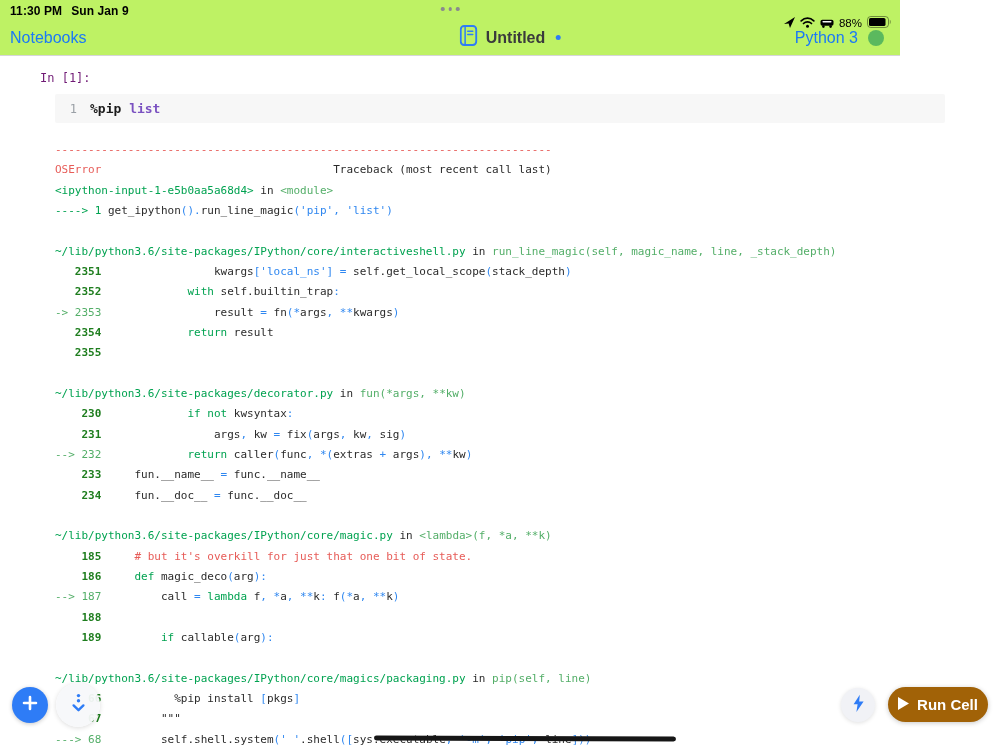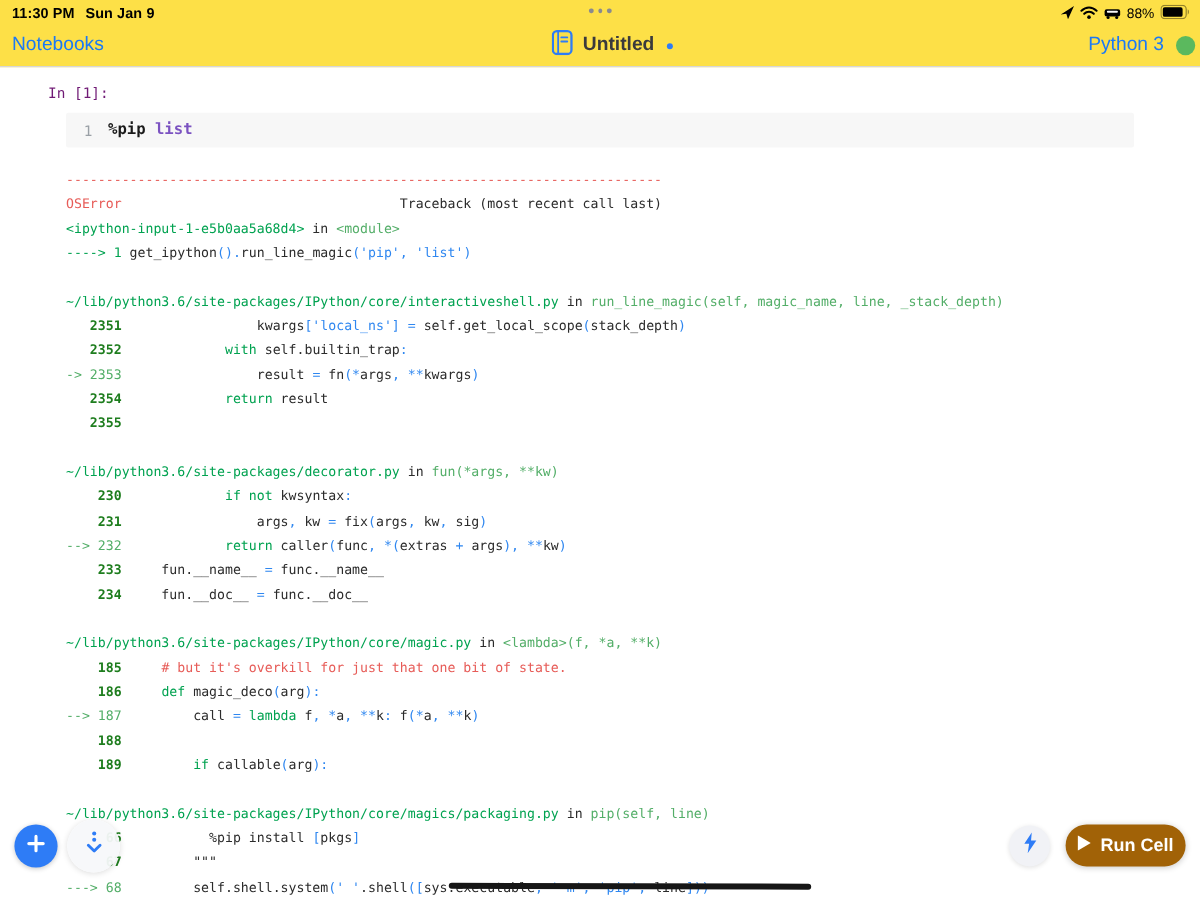--- a/index.html
+++ b/index.html
@@ -1,33 +1,33 @@
 <!DOCTYPE html>
 <html><head>
 <meta charset="utf-8">
 <style>
   html,body{margin:0;padding:0;background:#fff;}
   .screen{position:relative;width:1000px;height:750px;overflow:hidden;background:#ffffff;
           font-family:"Liberation Sans",sans-serif;-webkit-font-smoothing:antialiased;}
   
-  .topbar{position:absolute;left:0;top:0;width:1000px;height:55px;background:#fde047;
+  .topbar{position:absolute;left:0;top:0;width:900px;height:55px;background:#bef264;
           border-bottom:1px solid #d6d6d8;z-index:5;}
   .statusrow{position:absolute;left:0;top:0;width:100%;height:24px;}
   .timegroup{position:absolute;left:10px;top:4px;font-size:12px;font-weight:700;color:#000;letter-spacing:.1px;}
   .timegroup .date{margin-left:9px;}
   .mt-dots{position:absolute;left:50%;top:7px;transform:translateX(-50%);display:flex;gap:4px;}
   .mt-dots i{width:3.5px;height:3.5px;border-radius:50%;background:#8a8a8e;display:block;}
-  .statusicons{position:absolute;right:8px;top:4px;display:flex;align-items:center;gap:5px;height:16px;}
+  .statusicons{position:absolute;right:8px;top:15px;display:flex;align-items:center;gap:5px;height:16px;}
   .statusicons .pct{font-size:11.5px;color:#000;font-weight:500;}
   .navrow{position:absolute;left:0;top:24px;width:100%;height:31px;}
   .backlink{position:absolute;left:10px;top:5px;font-size:16px;color:#1b79f6;cursor:pointer;}
   .titlegroup{position:absolute;left:510px;top:1px;transform:translateX(-50%);display:flex;align-items:center;gap:8px;}
   .title{font-size:16px;font-weight:700;color:#3a3a3c;}
   .dirty{width:5px;height:5px;border-radius:50%;background:#2e7cf6;margin-left:2px;}
-  .kernelgroup{position:absolute;right:4px;top:5px;display:flex;align-items:center;gap:10px;justify-content:flex-end;}
+  .kernelgroup{position:absolute;right:16px;top:5px;display:flex;align-items:center;gap:10px;justify-content:flex-end;}
   .kernel{font-size:16px;color:#1b79f6;cursor:pointer;}
   .kdot{width:16px;height:16px;border-radius:50%;background:#5bb95e;}
   
   .prompt{position:absolute;left:40px;top:70px;font:12px/16px "DejaVu Sans Mono",monospace;color:#701a75;}
   .codecell{position:absolute;left:55px;top:94px;width:890px;height:29px;background:#f7f7f7;border-radius:2px;
             display:flex;align-items:center;cursor:text;}
   .codecell .ln{width:22px;text-align:right;font:12px "DejaVu Sans Mono",monospace;color:#9aa0a6;}
   .codecell .code{margin-left:13px;font:13px "DejaVu Sans Mono",monospace;}
   .tok-magic{color:#1a1a1a;font-weight:700;}
   .tok-builtin{color:#7b52c1;font-weight:700;}

